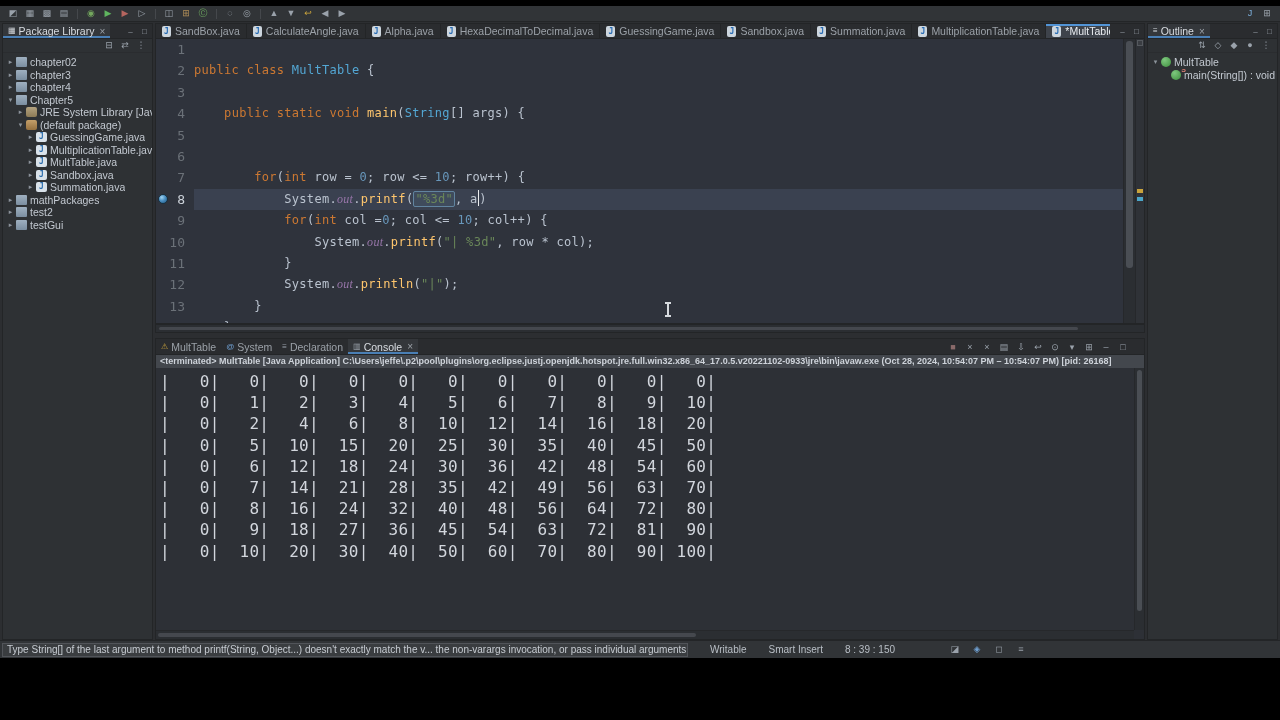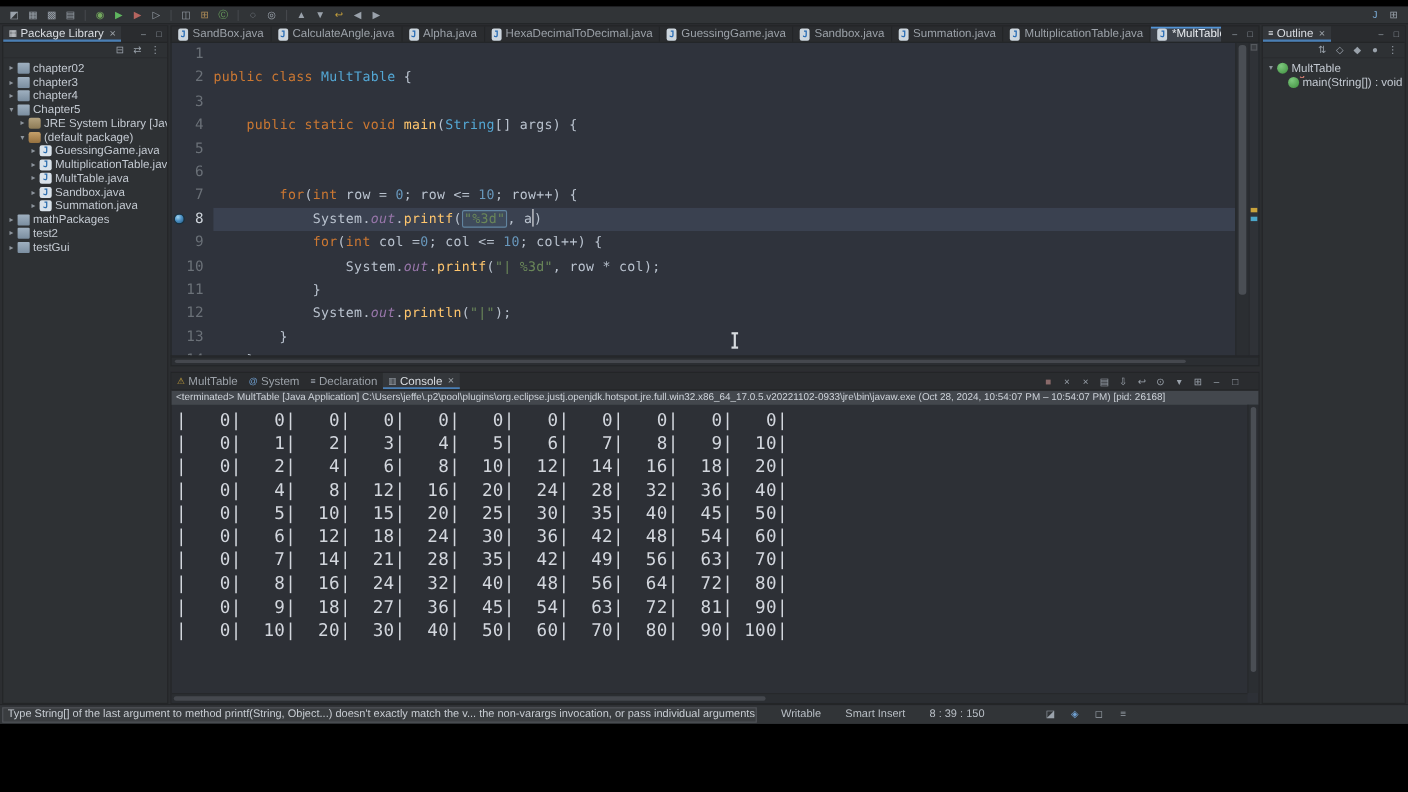--- a/index.html
+++ b/index.html
@@ -64,21 +64,21 @@
   .editor-body { position:absolute; left:155px; top:33px; width:990px; height:285px;
     background:#2f333c; border:1px solid #232527; border-top:none; display:flex; overflow:hidden; }
   .code-col { flex:1; overflow:hidden; position:relative; }
   .code-line { height:21.4px; display:flex; white-space:pre; position:relative;
     font-family:"DejaVu Sans Mono",monospace; }
   .ln { width:38px; flex:none; text-align:right; padding-right:9px; color:#6b7178;
     font-size:13px; line-height:21.4px; }
   .ct { flex:1; font-size:12px; line-height:21.4px; letter-spacing:0.3px; color:#bac3cf; }
   .code-line.cur .ct { background:#3a4150; }
   .code-line.cur .ln { color:#cdd3da; }
-  .tk-fld { font-style:italic; }
+  .tk-fld { font-style:italic;font-family:Liberation Serif, serif; }
   .tok-box { border:1px solid #61849f; border-radius:2px; background:rgba(97,132,159,.15); padding:0 1px; }
   .caret { display:inline-block; width:1.5px; height:16px; background:#eaecee;
     vertical-align:middle; margin-bottom:2px; }
   .gutter-marker { position:absolute; left:2px; top:5px; width:10px; height:10px; border-radius:50%;
     background:radial-gradient(circle at 35% 30%,#9fd4f2 0%,#4b8fc2 45%,#20567f 100%);
     border:1px solid #17303f; }
   .vscroll { width:12px; flex:none; background:#2b2e32; border-left:1px solid #26282b; position:relative; }
   .vthumb { position:absolute; left:2px; right:2px; background:#4a4e54; border-radius:3px; }
   .ruler { width:9px; flex:none; background:#2f3237; border-left:1px solid #26282b; position:relative; }
   .ruler-head { position:absolute; top:1px; left:1px; width:6px; height:6px; background:#3a3d42; border:1px solid #55595e; }
@@ -86,21 +86,21 @@
   .hscroll { position:absolute; background:#2b2e32; border:1px solid #232527; }
   .hthumb { position:absolute; top:2px; bottom:2px; background:#45484e; border-radius:3px; }
 
   
   .console { position:absolute; left:155px; top:332px; width:990px; bottom:18px;
     background:#2d3036; border:1px solid #232527; }
   .con-tabs { height:16px; background:#2a2c2f; border-bottom:1px solid #232527;
     display:flex; align-items:stretch; position:relative; }
   .con-tools { position:absolute; right:14px; top:0; height:16px; display:flex; align-items:center; gap:3px; }
   .con-header { height:13px; background:#43474d; color:#ced3da; font-size:9px; line-height:13px;
-    padding:0 4px; white-space:nowrap; overflow:hidden; }
+    padding:0 4px; white-space:nowrap; overflow:hidden;font-weight:bold; }
   .con-out { position:absolute; left:0; right:10px; top:29px; bottom:9px; overflow:hidden; padding:3px 0 0 4px; }
   .con-line { height:21.2px; line-height:21.2px; white-space:pre; font-family:"DejaVu Sans Mono",monospace;
     font-size:16px; letter-spacing:0.3px; color:#d2d6dd; }
   .con-vscroll { position:absolute; right:0; top:29px; bottom:9px; width:10px; background:#2b2e32;
     border-left:1px solid #26282b; }
   .con-hscroll { position:absolute; left:0; right:10px; bottom:0; height:9px; background:#2b2e32;
     border-top:1px solid #26282b; }
 
   
   .outline { left:1147px; top:17px; right:2px; bottom:18px; }
@@ -354,21 +354,20 @@
             <span class="tool-icon" style="color: rgb(154, 162, 171);">⊞</span>
             <span class="tool-icon" style="color: rgb(154, 162, 171);">–</span>
             <span class="tool-icon" style="color: rgb(154, 162, 171);">□</span>
           </div>
     </div>
     <div class="con-header">&lt;terminated&gt; MultTable [Java Application] C:\Users\jeffe\.p2\pool\plugins\org.eclipse.justj.openjdk.hotspot.jre.full.win32.x86_64_17.0.5.v20221102-0933\jre\bin\javaw.exe (Oct 28, 2024, 10:54:07 PM – 10:54:07 PM) [pid: 26168]</div>
     <div class="con-out">
           <div class="con-line">|   0|   0|   0|   0|   0|   0|   0|   0|   0|   0|   0|</div>
           <div class="con-line">|   0|   1|   2|   3|   4|   5|   6|   7|   8|   9|  10|</div>
           <div class="con-line">|   0|   2|   4|   6|   8|  10|  12|  14|  16|  18|  20|</div>
-          <div class="con-line">|   0|   4|   8|  12|  16|  20|  24|  28|  32|  36|  40|</div>
           <div class="con-line">|   0|   5|  10|  15|  20|  25|  30|  35|  40|  45|  50|</div>
           <div class="con-line">|   0|   6|  12|  18|  24|  30|  36|  42|  48|  54|  60|</div>
           <div class="con-line">|   0|   7|  14|  21|  28|  35|  42|  49|  56|  63|  70|</div>
           <div class="con-line">|   0|   8|  16|  24|  32|  40|  48|  56|  64|  72|  80|</div>
           <div class="con-line">|   0|   9|  18|  27|  36|  45|  54|  63|  72|  81|  90|</div>
           <div class="con-line">|   0|  10|  20|  30|  40|  50|  60|  70|  80|  90| 100|</div>
         </div>
     <div class="con-vscroll">
       <div class="vthumb" style="top:2px; height:92%;"></div>
     </div>

